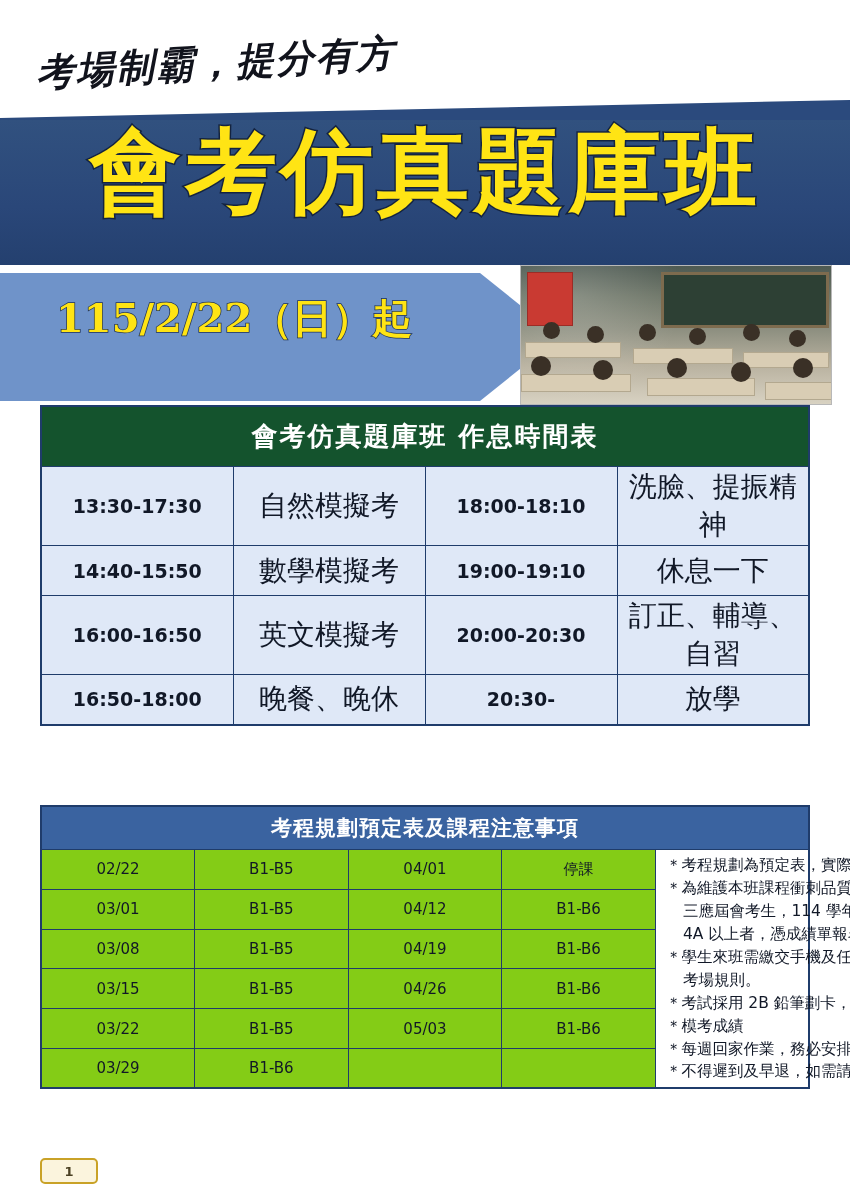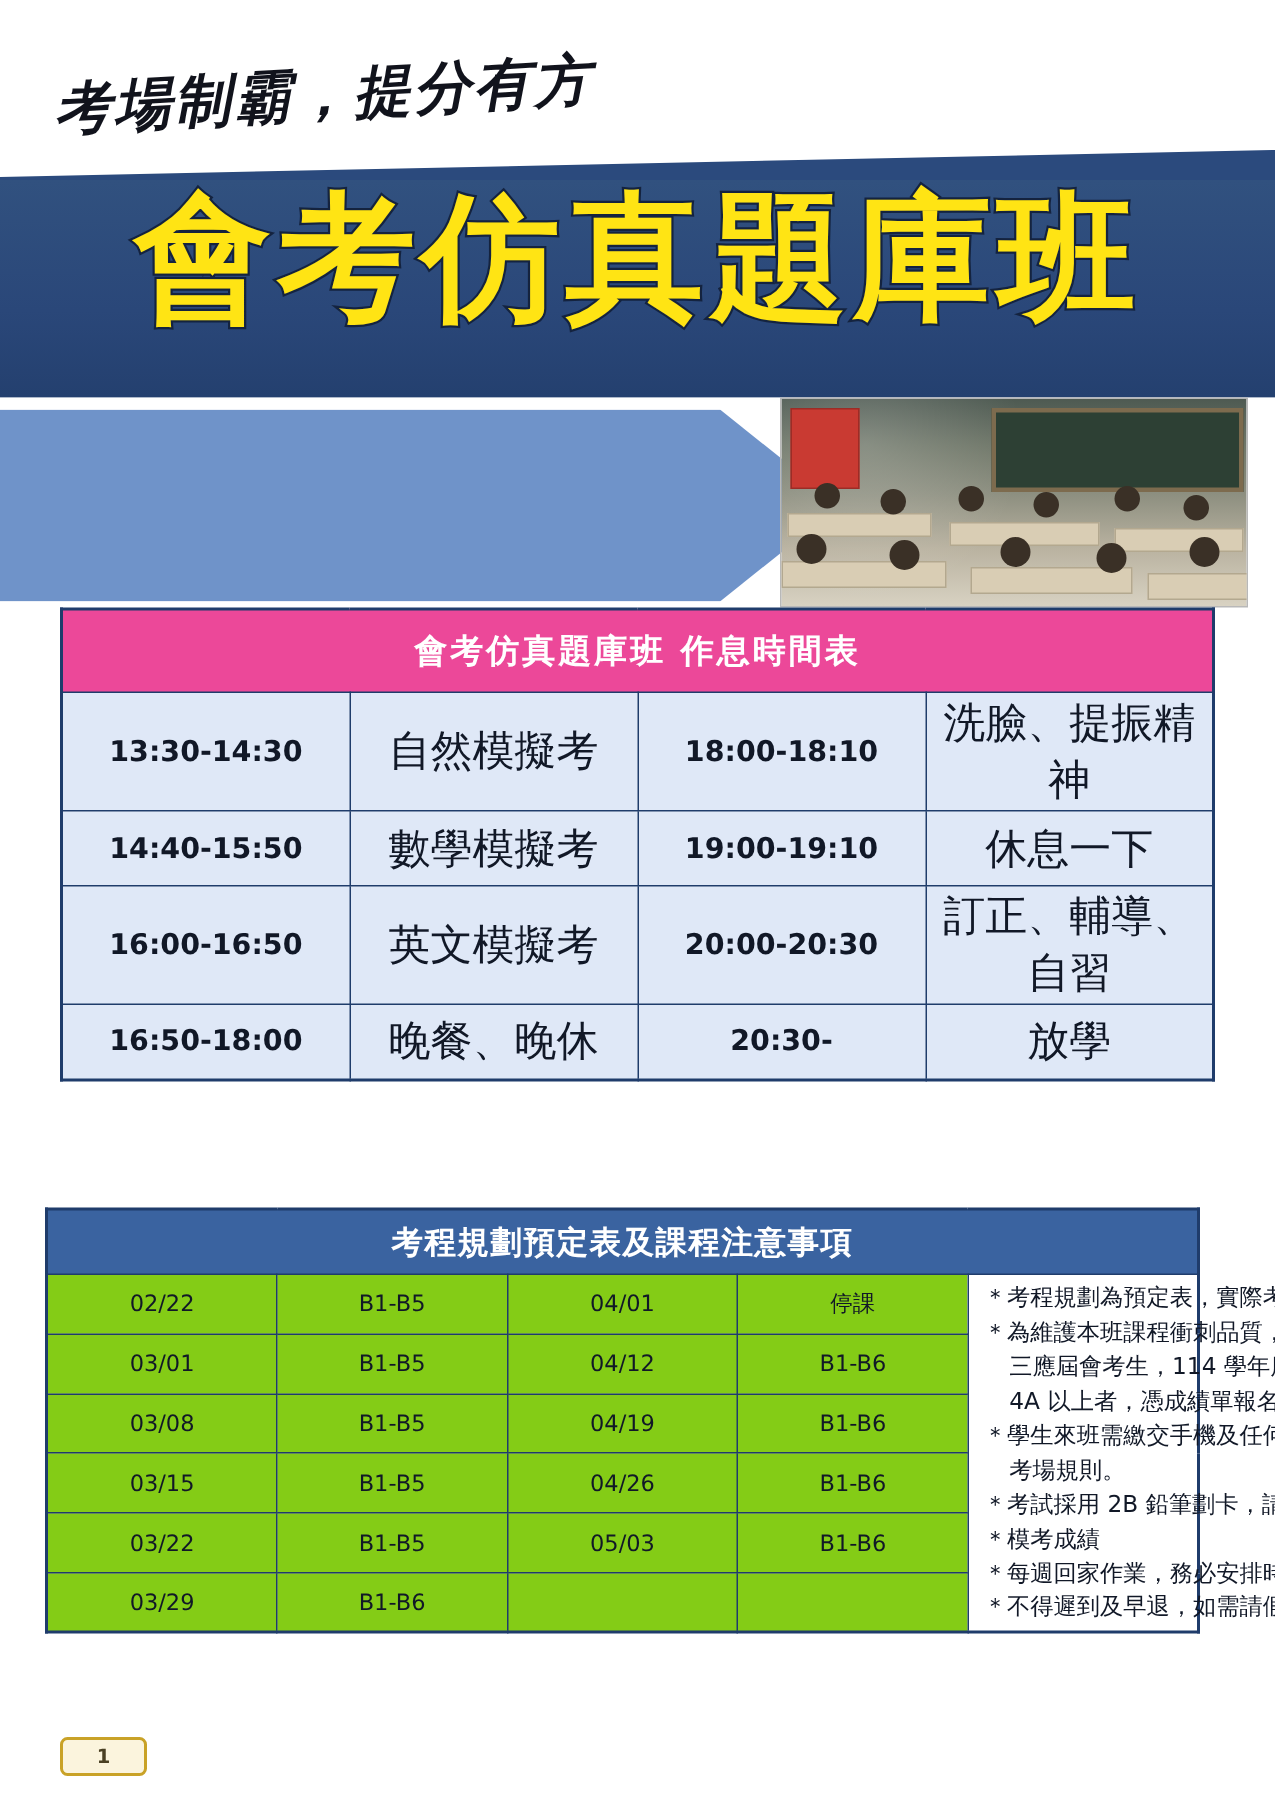--- a/index.html
+++ b/index.html
@@ -143,23 +143,23 @@
     border-collapse: collapse;
     table-layout: fixed;
   }
   .sched {
     position: absolute;
     left: 40px; top: 0;
     width: 770px;
     border: 2px solid #1f3c6b;
   }
   .sched th.head {
-    background: #ec4899;
+    background: #14532d;
     color: #ffffff;
-    font-size: 22px;
+    font-size: 26px;
     font-weight: bold;
     padding: 12px 0;
     border: 1px solid #1f3c6b;
     letter-spacing: 2px;
   }
   .sched td {
     border: 1px solid #1f3c6b;
     height: 50px;
     text-align: center;
     font-size: 20px;
@@ -172,21 +172,21 @@
     font-size: 19px;
   }
   .sched td.subj {
     width: 240px;
     font-size: 28px;
   }
 
   
   .plan {
     position: absolute;
-    left: 30px; top: 0;
+    left: 40px; top: 0;
     width: 770px;
     border: 2px solid #1f3c6b;
   }
   .plan th.head {
     background: #3a63a0;
     color: #ffffff;
     font-size: 21px;
     font-weight: bold;
     padding: 7px 0;
     border: 1px solid #1f3c6b;
@@ -238,20 +238,21 @@
   <div class="hdr-slant-inner"></div>
   <div class="tagline">考場制霸，提分有方</div>
   <div class="title-band">
     <div class="title-band-shade"></div>
   </div>
   <div class="main-title">會考仿真題庫班</div>
 </div>
 
 <div class="date-band">
   <div class="date-arrow"></div>
+  <div class="date-line1">115/2/22（日）起</div>
 
   <div class="photo">
     <div class="board"></div>
     <div class="banner"></div>
     <div class="desk" style="left:4px;  top:76px;  width:96px; height:16px;"></div>
     <div class="desk" style="left:112px; top:82px;  width:100px; height:16px;"></div>
     <div class="desk" style="left:222px; top:86px;  width:86px; height:16px;"></div>
     <div class="desk" style="left:0px;   top:108px; width:110px; height:18px;"></div>
     <div class="desk" style="left:126px; top:112px; width:108px; height:18px;"></div>
     <div class="desk" style="left:244px; top:116px; width:68px; height:18px;"></div>
@@ -271,21 +272,21 @@
 
 <div class="section" style="height:400px;">
   <table class="sched">
     <thead>
       <tr>
         <th class="head" colspan="4">會考仿真題庫班 作息時間表</th>
       </tr>
     </thead>
     <tbody>
       <tr>
-        <td class="time">13:30-14:30</td>
+        <td class="time">13:30-17:30</td>
         <td class="subj">自然模擬考</td>
         <td class="time">18:00-18:10</td>
         <td class="subj">洗臉、提振精神</td>
       </tr>
       <tr>
         <td class="time">14:40-15:50</td>
         <td class="subj">數學模擬考</td>
         <td class="time">19:00-19:10</td>
         <td class="subj">休息一下</td>
       </tr>

